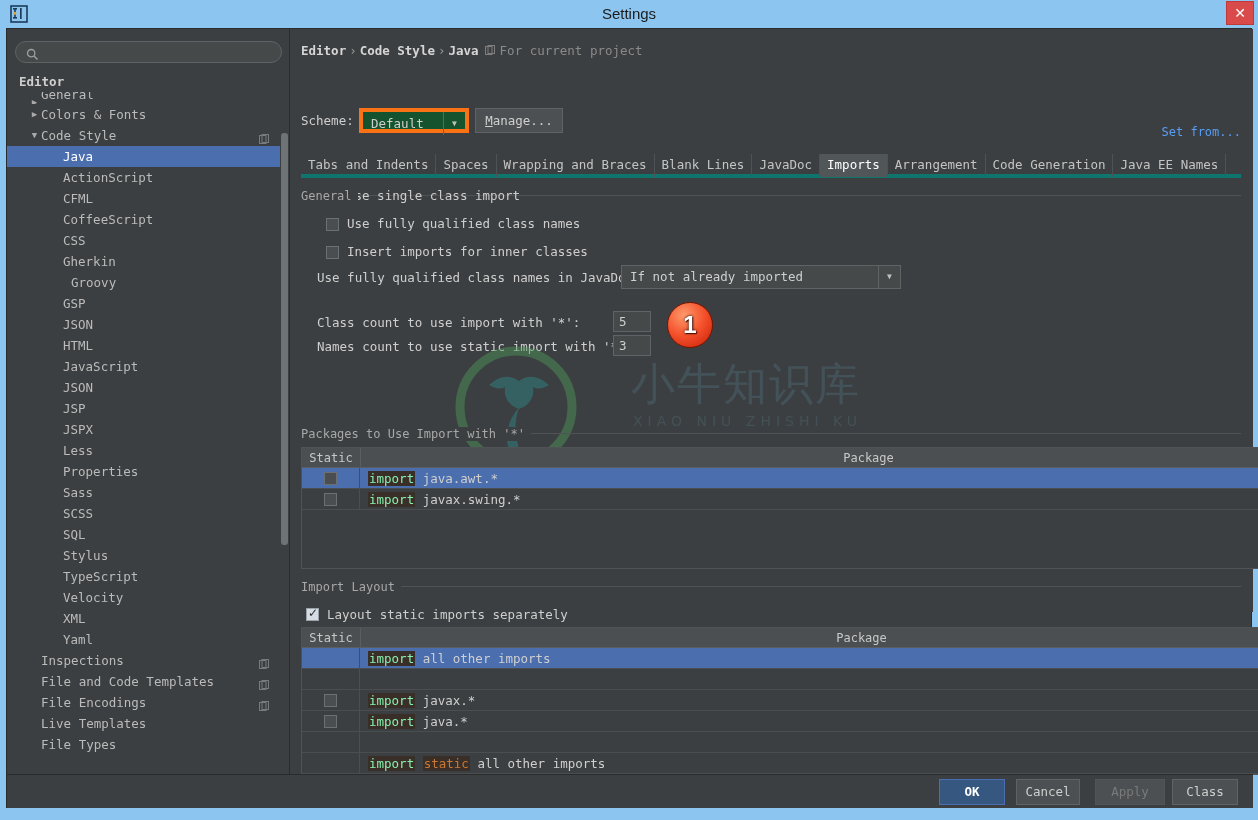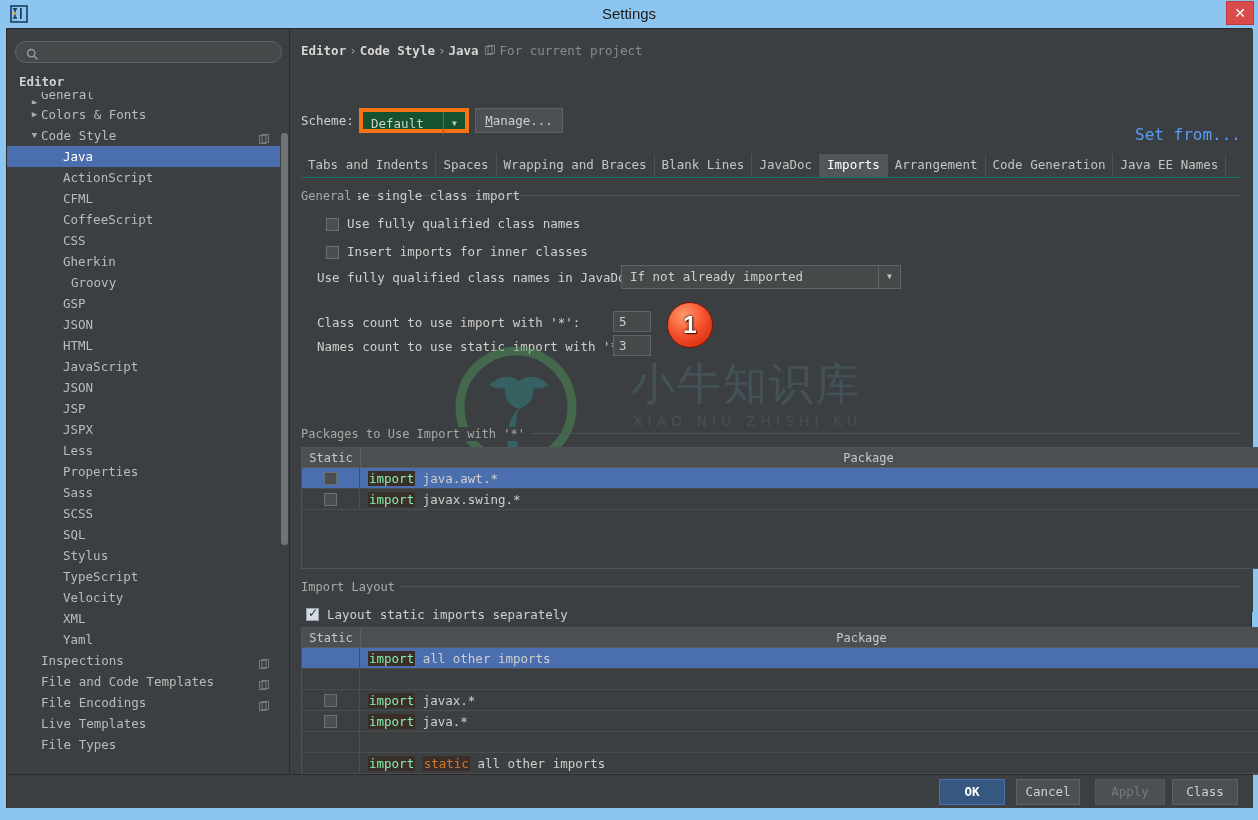--- a/index.html
+++ b/index.html
@@ -120,27 +120,27 @@
   }
   #manage-btn {
     position: absolute; left: 184px; top: 79px; width: 88px; height: 25px;
     background: #4C5052; border: 1px solid #5E6366;
     color: #CFCFCF; font-size: 12.5px; text-align: center; line-height: 23px;
     cursor: pointer;
   }
   #manage-btn u { text-decoration: underline; }
   #set-from {
     position: absolute; right: 12px; top: 96px;
-    font-size: 16px; color: #589DF6; cursor: pointer;
+    font-size: 12px; color: #589DF6; cursor: pointer;
   }
 
   
   #tabs {
     position: absolute; left: 10px; top: 125px; width: 940px; height: 24px;
-    border-bottom: 1px solid #0f766e;
+    border-bottom: 4px solid #0f766e;
   }
   .tab {
     display: inline-block; height: 23px; line-height: 22px;
     padding: 0 7px; font-size: 12.5px; color: #C4C4C4;
     border-right: 1px solid #4e5254; cursor: pointer; vertical-align: top;
   }
   .tab.active { background: #515658; color: #FFFFFF; }
 
   
   .group-title {

